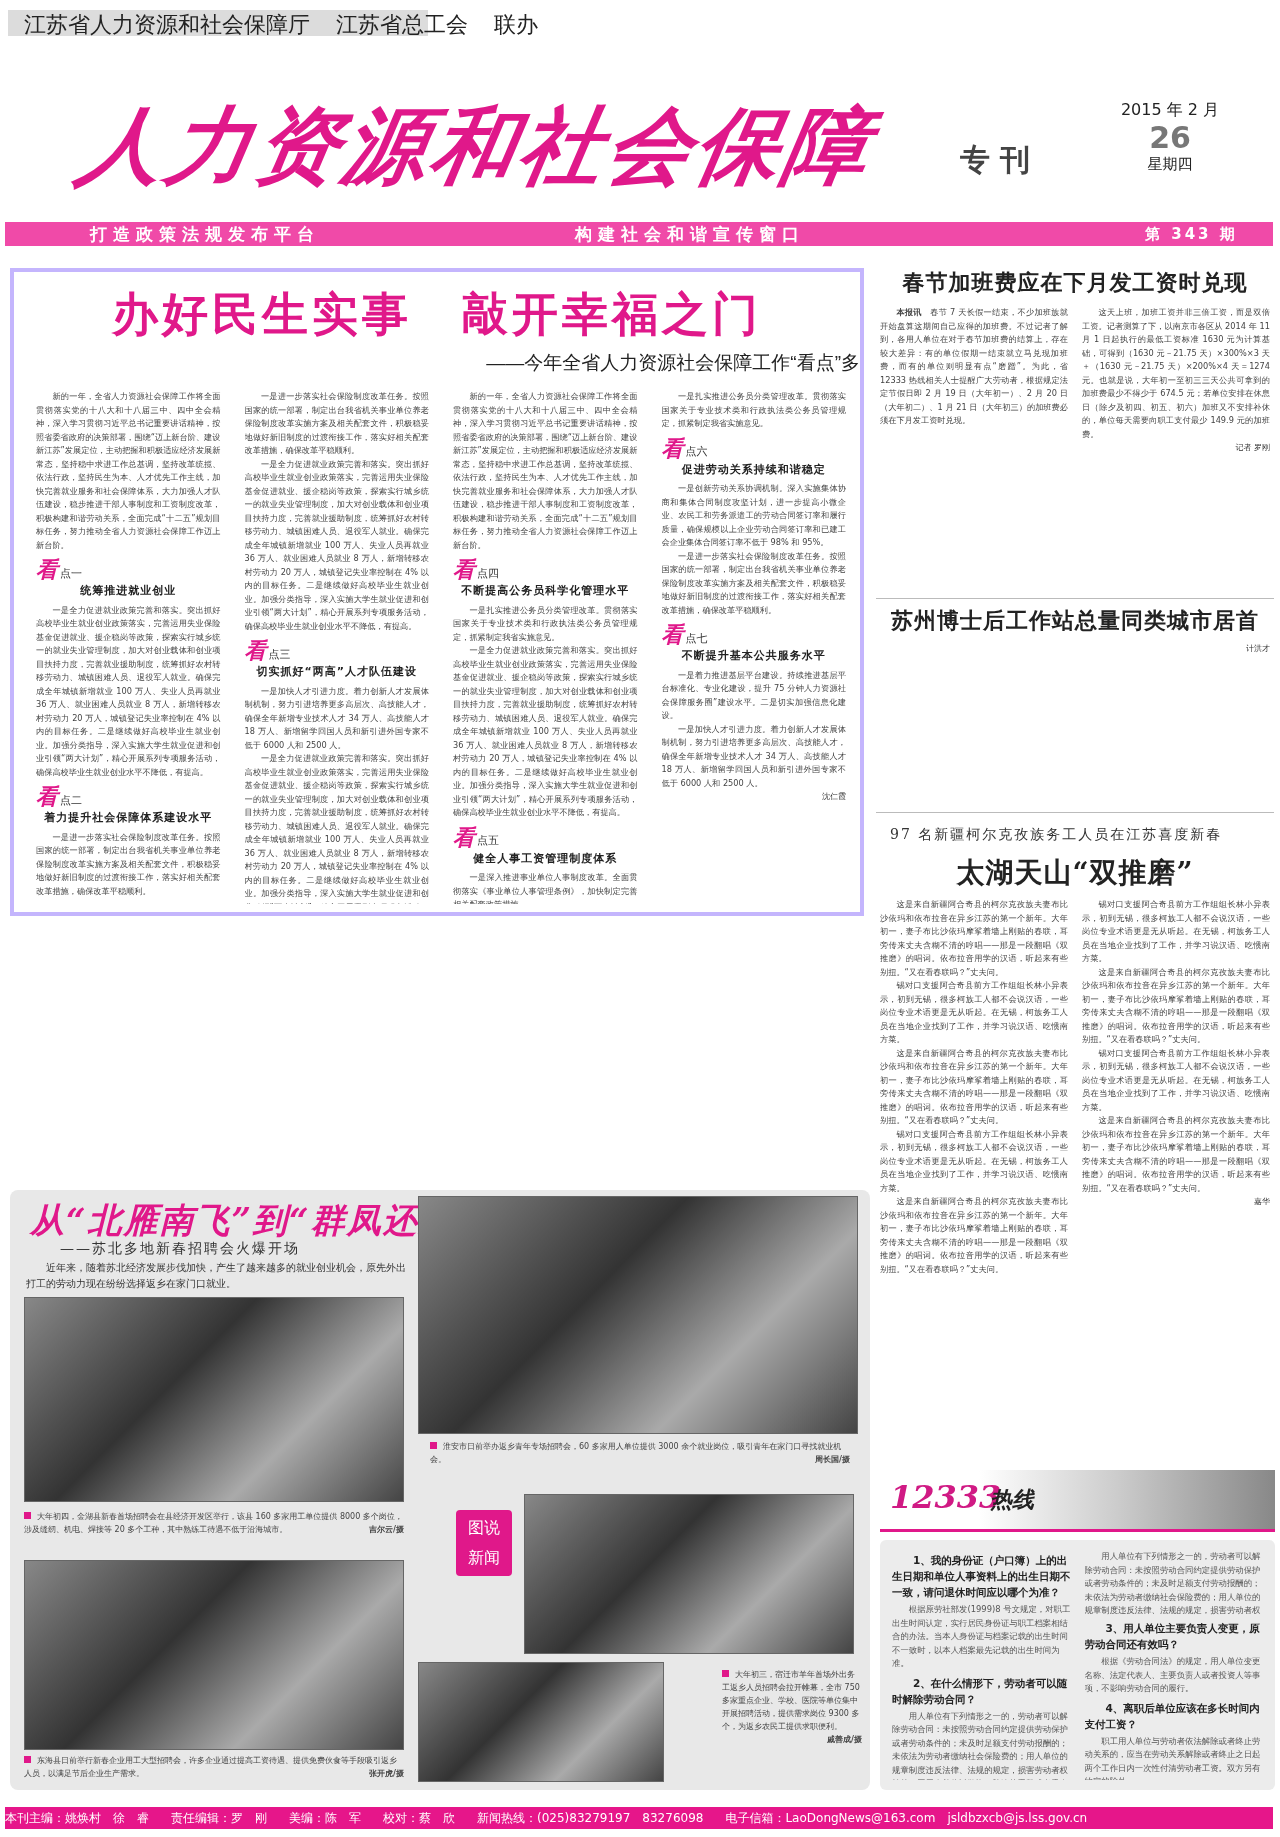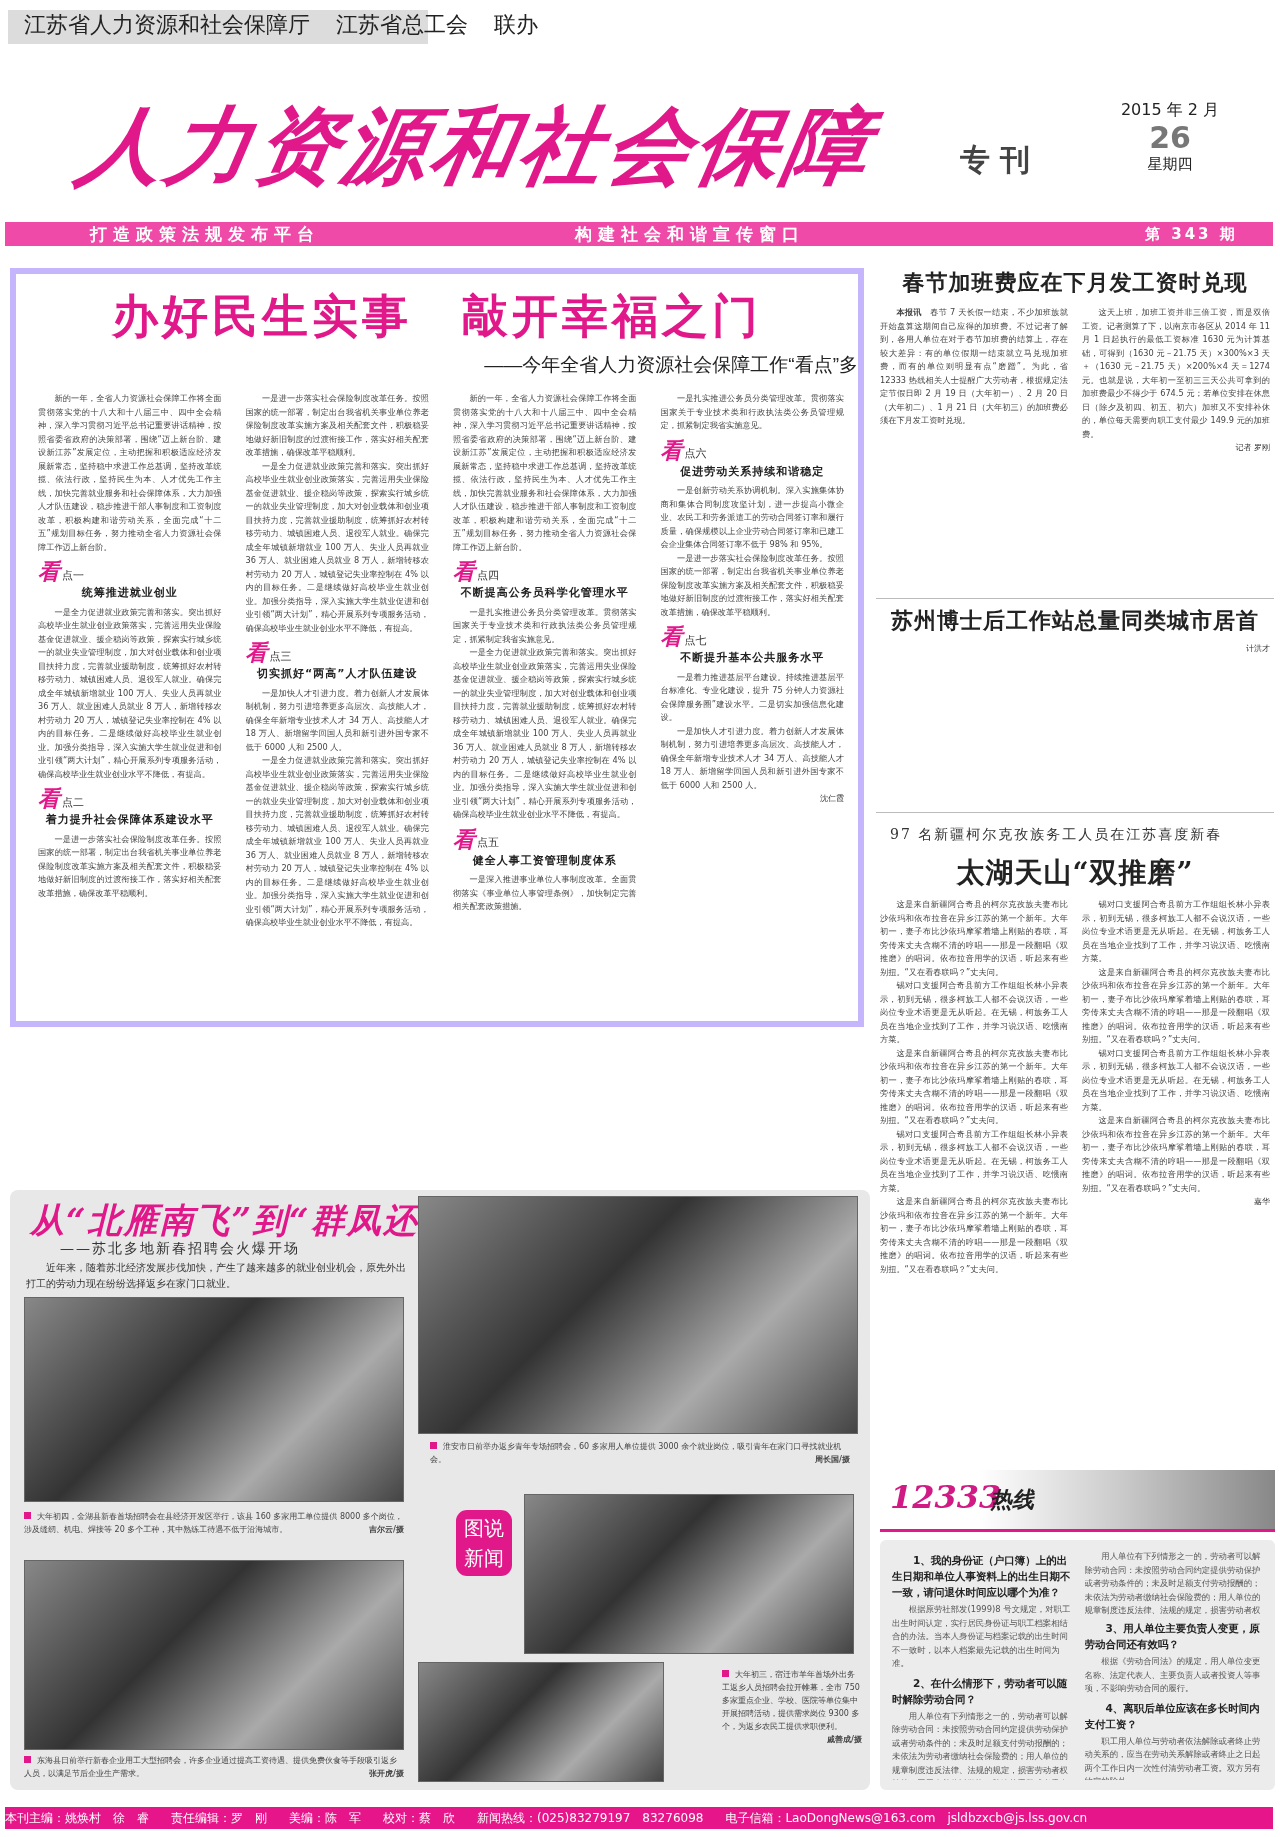--- a/index.html
+++ b/index.html
@@ -1,29 +1,29 @@
 <!DOCTYPE html>
 <html><head>
 <meta charset="utf-8">
 <style>
 *{box-sizing:border-box;margin:0;padding:0}
 body{width:1280px;height:1837px;background:#fff;font-family:"DejaVu Sans",sans-serif;color:#333;position:relative;overflow:hidden}
-.top-bar{position:absolute;left:8px;top:10px;width:420px;height:34px;background:#dcdcdc;font-size:22px;color:#222;line-height:30px;padding-left:16px;white-space:nowrap}
+.top-bar{position:absolute;left:8px;top:10px;width:420px;height:26px;background:#dcdcdc;font-size:22px;color:#222;line-height:30px;padding-left:16px;white-space:nowrap}
 .top-bar span{margin-right:26px}
 .masthead{position:absolute;left:80px;top:90px;font-family:"DejaVu Serif",serif;font-size:84px;font-style:italic;font-weight:bold;color:#e0188a;letter-spacing:4px;white-space:nowrap;transform:skewX(-10deg)}
 .zhuankan{position:absolute;left:960px;top:140px;font-size:30px;font-weight:bold;color:#444;letter-spacing:10px}
 .datebox{position:absolute;left:1110px;top:100px;width:120px;text-align:center;color:#222}
 .datebox .ym{font-size:16px}
 .datebox .day{font-size:30px;font-weight:bold;color:#777;line-height:34px}
 .datebox .wd{font-size:15px}
 .slogan{position:absolute;left:5px;top:222px;width:1268px;height:24px;background:#f04aa8;color:#fff;font-weight:bold;font-size:17px;line-height:24px;letter-spacing:6px;white-space:nowrap}
 .slogan .s1{position:absolute;left:85px}
 .slogan .s2{position:absolute;left:570px}
 .slogan .s3{position:absolute;left:1140px;letter-spacing:3px;font-size:15px}
-.main-box{position:absolute;left:10px;top:268px;width:854px;height:759px;border:6px solid #c4b5fd}
+.main-box{position:absolute;left:10px;top:268px;width:854px;height:648px;border:4px solid #c4b5fd}
 .headline{position:absolute;left:0;top:12px;width:100%;text-align:center;font-size:46px;font-weight:bold;color:#e0188a;letter-spacing:4px}
 .subhead{position:absolute;left:0;top:78px;width:100%;text-align:right;font-family:Liberation Sans, sans-serif;font-size:19px;color:#222;padding-left:200px}
 .cols{position:absolute;top:118px;left:22px;right:14px;bottom:8px;display:flex;gap:24px}
 .col{flex:1;font-size:8.2px;line-height:13.5px;color:#444;text-align:justify;overflow:hidden}
 .col p{text-indent:2em}
 .kan{display:flex;align-items:flex-end;margin:6px 0 4px}
 .kan .k{font-size:22px;font-weight:bold;color:#e0188a;font-style:italic;font-family:"DejaVu Serif",serif;line-height:22px}
 .kan .n{font-size:11px;color:#333;margin-left:2px}
 .sec-title{text-align:center;font-size:11px;font-weight:bold;color:#222;margin:4px 0 6px;letter-spacing:1px}
 .side-title{position:absolute;left:880px;width:390px;text-align:center;font-family:"DejaVu Serif",serif;font-weight:bold;font-size:22px;color:#222;letter-spacing:1px}
@@ -34,21 +34,21 @@
 .rule{position:absolute;left:876px;width:398px;height:1px;background:#bbb}
 .kicker{position:absolute;left:890px;top:826px;font-family:"DejaVu Serif",serif;font-size:14px;color:#333;letter-spacing:2px}
 .photo-box{position:absolute;left:10px;top:1190px;width:860px;height:600px;background:#e8e8e8;border-radius:8px}
 .photo-title{position:absolute;left:30px;top:1198px;font-family:"DejaVu Serif",serif;font-style:italic;font-weight:bold;font-size:34px;color:#e0188a;letter-spacing:2px}
 .photo-sub{position:absolute;left:60px;top:1240px;font-family:"DejaVu Serif",serif;font-size:14px;color:#333;letter-spacing:2px}
 .photo-intro{position:absolute;left:26px;top:1260px;width:386px;font-size:10px;line-height:16px;color:#333;text-indent:2em}
 .photo{position:absolute;background:linear-gradient(135deg,#888,#333 40%,#aaa 70%,#444);border:1px solid #666}
 .cap{position:absolute;font-size:8px;line-height:13px;color:#444}
 .cap .sq{display:inline-block;width:7px;height:7px;background:#e0188a;margin-right:6px}
 .cap .cr{float:right;font-weight:bold}
-.tushuo{position:absolute;left:456px;top:1510px;width:56px;height:66px;background:#e0188a;color:#fff;border-radius:11px;font-size:20px;text-align:center;line-height:30px;padding-top:3px}
+.tushuo{position:absolute;left:456px;top:1510px;width:56px;height:66px;background:#e0188a;color:#fff;border-radius:4px;font-size:16px;text-align:center;line-height:30px;padding-top:3px}
 .hotline-banner{position:absolute;left:880px;top:1470px;width:395px;height:62px;background:linear-gradient(90deg,#fff 25%,#ccc 60%,#888);border-bottom:3px solid #e0188a}
 .hotline-num{position:absolute;left:890px;top:1478px;font-family:"DejaVu Serif",serif;font-style:italic;font-weight:bold;font-size:32px;color:#d01a84}
 .hotline-label{position:absolute;left:990px;top:1485px;font-size:22px;font-weight:bold;color:#222;font-style:italic}
 .qa-box{position:absolute;left:880px;top:1540px;width:395px;height:250px;background:#ececec;border-radius:6px;padding:10px 12px;display:flex;gap:14px}
 .qa-box .c{flex:1;font-size:8.4px;line-height:13.5px;color:#555;overflow:hidden}
 .qa-box .q{font-size:10.5px;font-weight:bold;color:#222;line-height:16px;margin:2px 0 3px;text-indent:2em}
 .qa-box .a{text-indent:2em;margin-bottom:4px}
 .footer{position:absolute;left:5px;top:1807px;width:1268px;height:22px;background:#e6168a;color:#fff;font-size:12px;line-height:22px;white-space:nowrap;}
 .footer span{margin-right:22px}
 </style>

